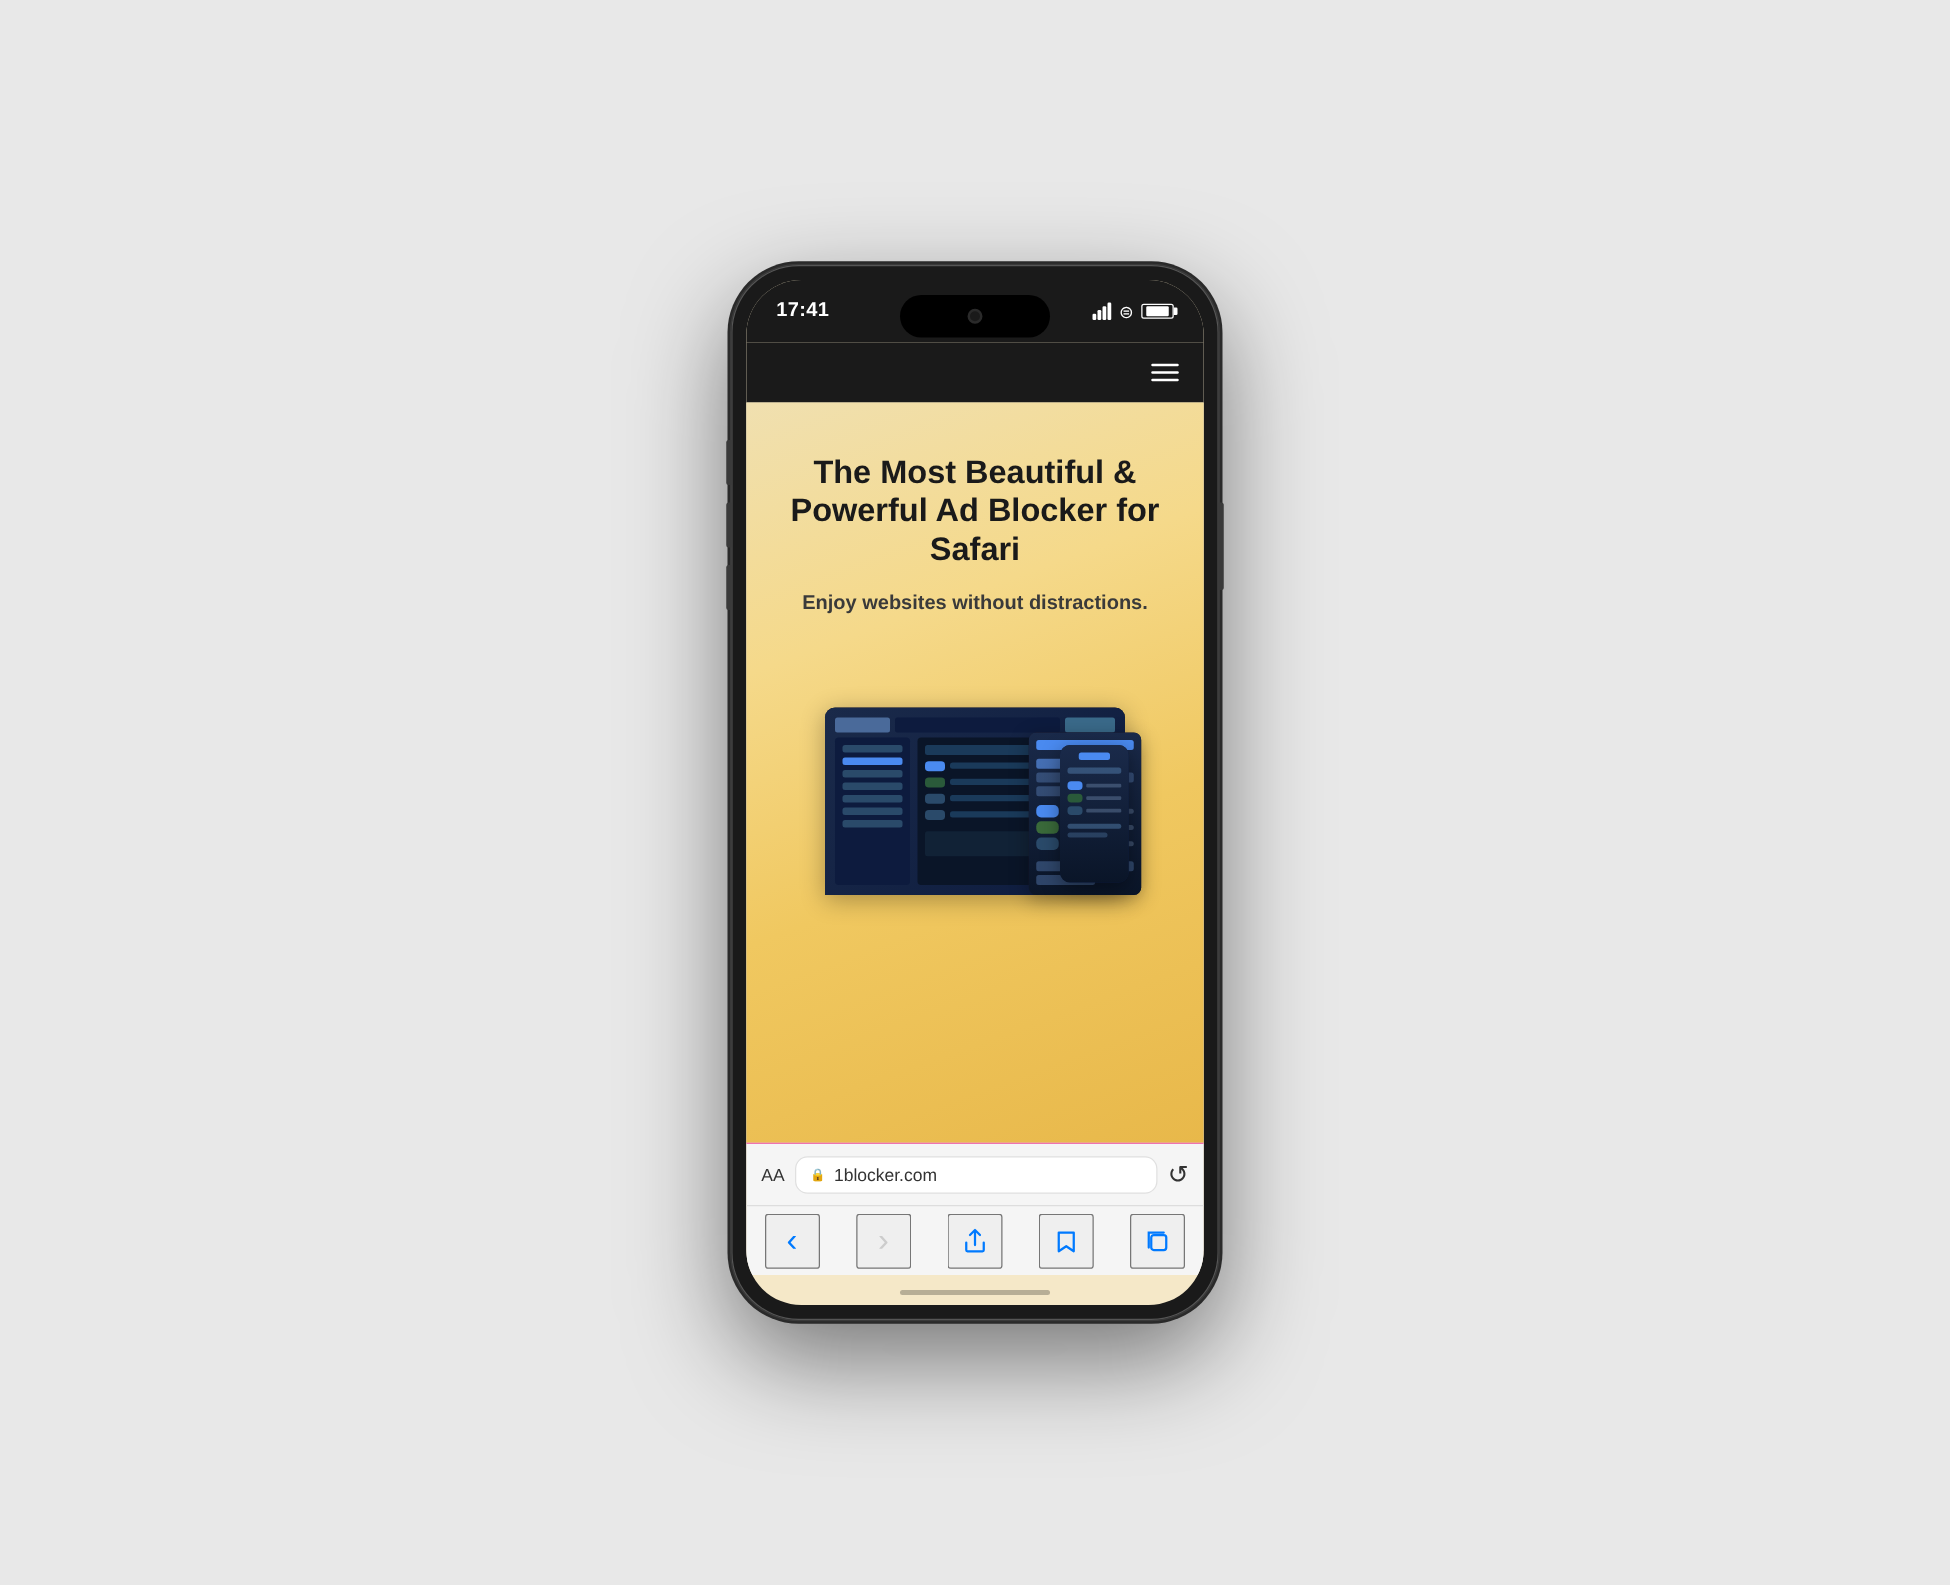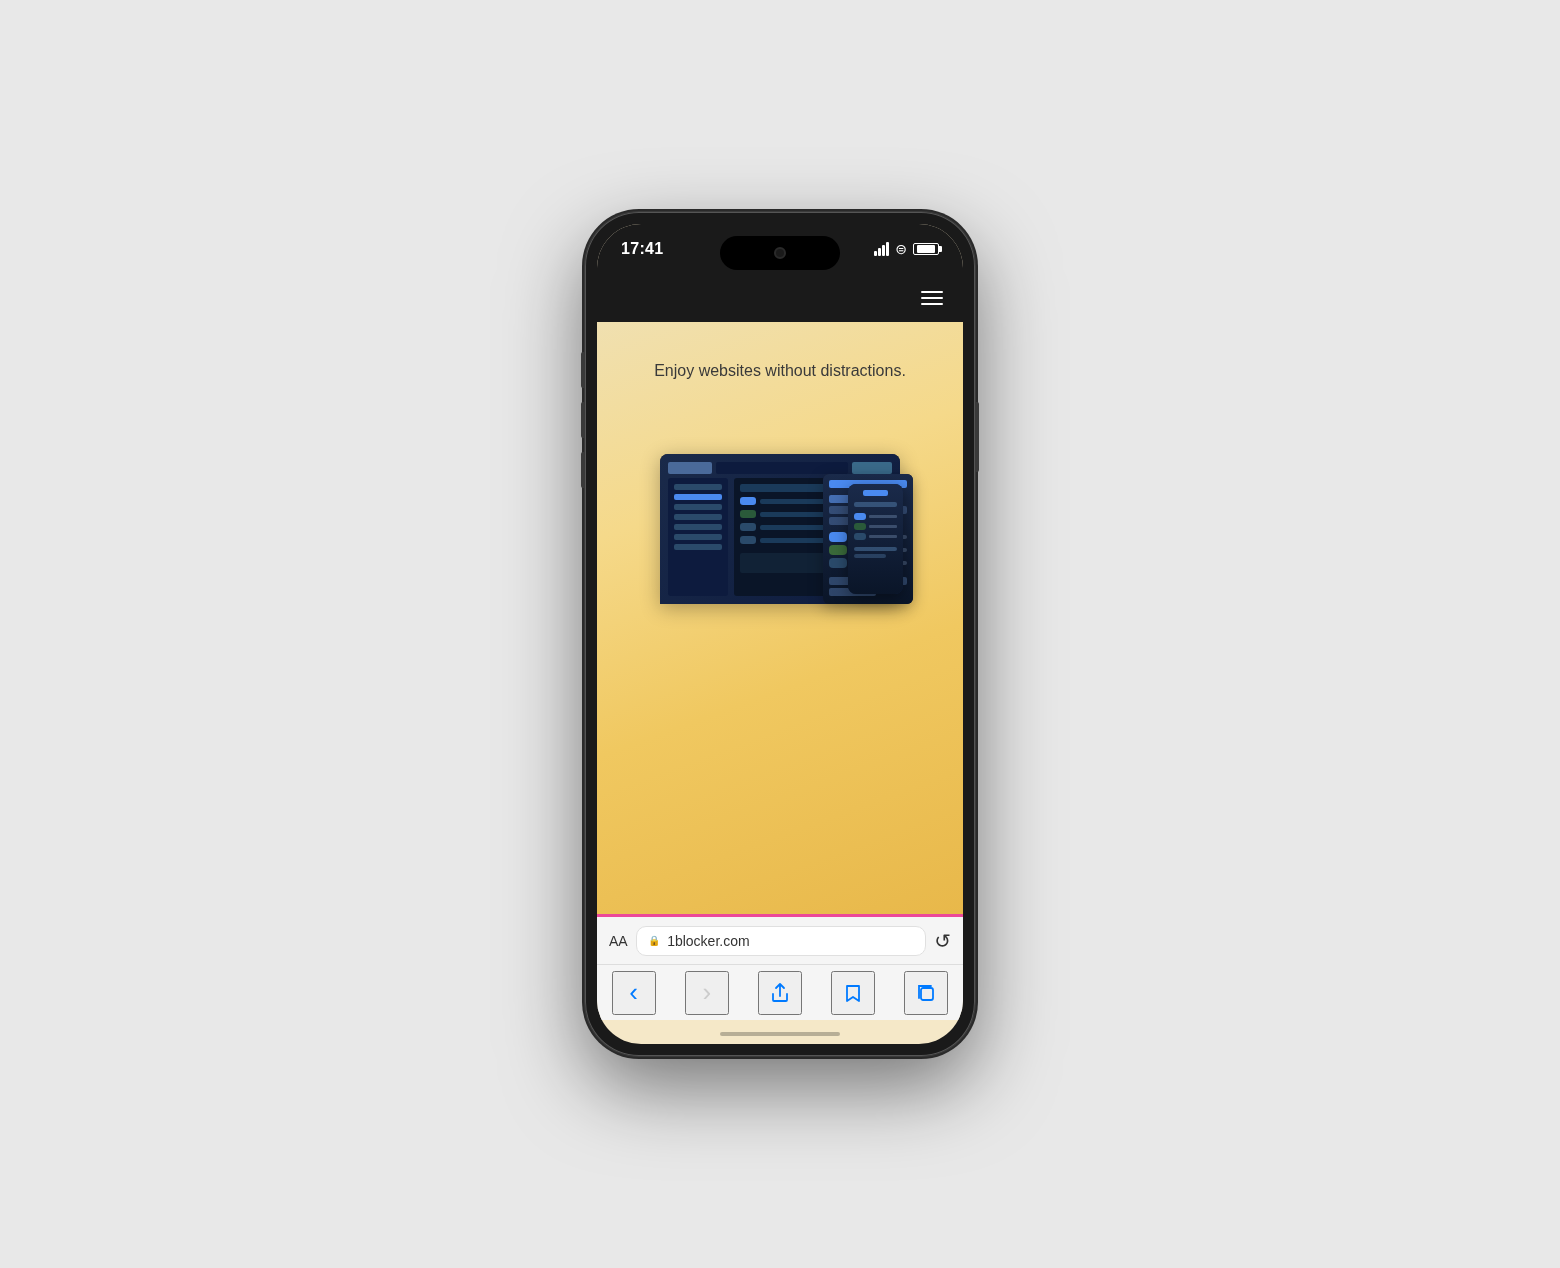--- a/index.html
+++ b/index.html
@@ -168,21 +168,21 @@
       text-align: center;
       line-height: 1.2;
       margin-bottom: 18px;
     }
 
     .hero-subtitle {
       font-size: 16px;
       color: #3a3a3a;
       text-align: center;
       margin-bottom: 14px;
-      font-weight: 400;
+      font-weight: 700;
     }
 
     .cta-button {
       background: white;
       border: none;
       border-radius: 25px;
       padding: 14px 32px;
       font-size: 15px;
       font-weight: 700;
       color: #1a1a1a;
@@ -287,21 +287,21 @@
     }
 
     
     .safari-bar {
       background: #f5f5f5;
       height: 50px;
       display: flex;
       align-items: center;
       padding: 0 12px;
       gap: 8px;
-      border-top: 3px solid #ec4899;
+      border-top: 1px solid #ec4899;
     }
 
     .aa-text {
       font-size: 14px;
       font-weight: 500;
       color: #333;
     }
 
     .url-bar {
       flex: 1;
@@ -406,20 +406,21 @@
 
       <div class="nav-bar">
         <div class="hamburger-icon">
           <span></span>
           <span></span>
           <span></span>
         </div>
       </div>
 
       <div class="content-area">
+        <h1 class="hero-title">The Most Beautiful &amp; Powerful Ad Blocker for Safari</h1>
         <p class="hero-subtitle">Enjoy websites without distractions.</p>
 
         <div class="devices-area">
 
           <div class="device-laptop">
             <div class="device-laptop-screen">
 
               <div class="laptop-ui-row">
                 <div class="laptop-ui-item active" style="max-width:60px;"></div>
                 <div class="laptop-ui-item" style="flex:3;background:#0d1b3e;"></div>

